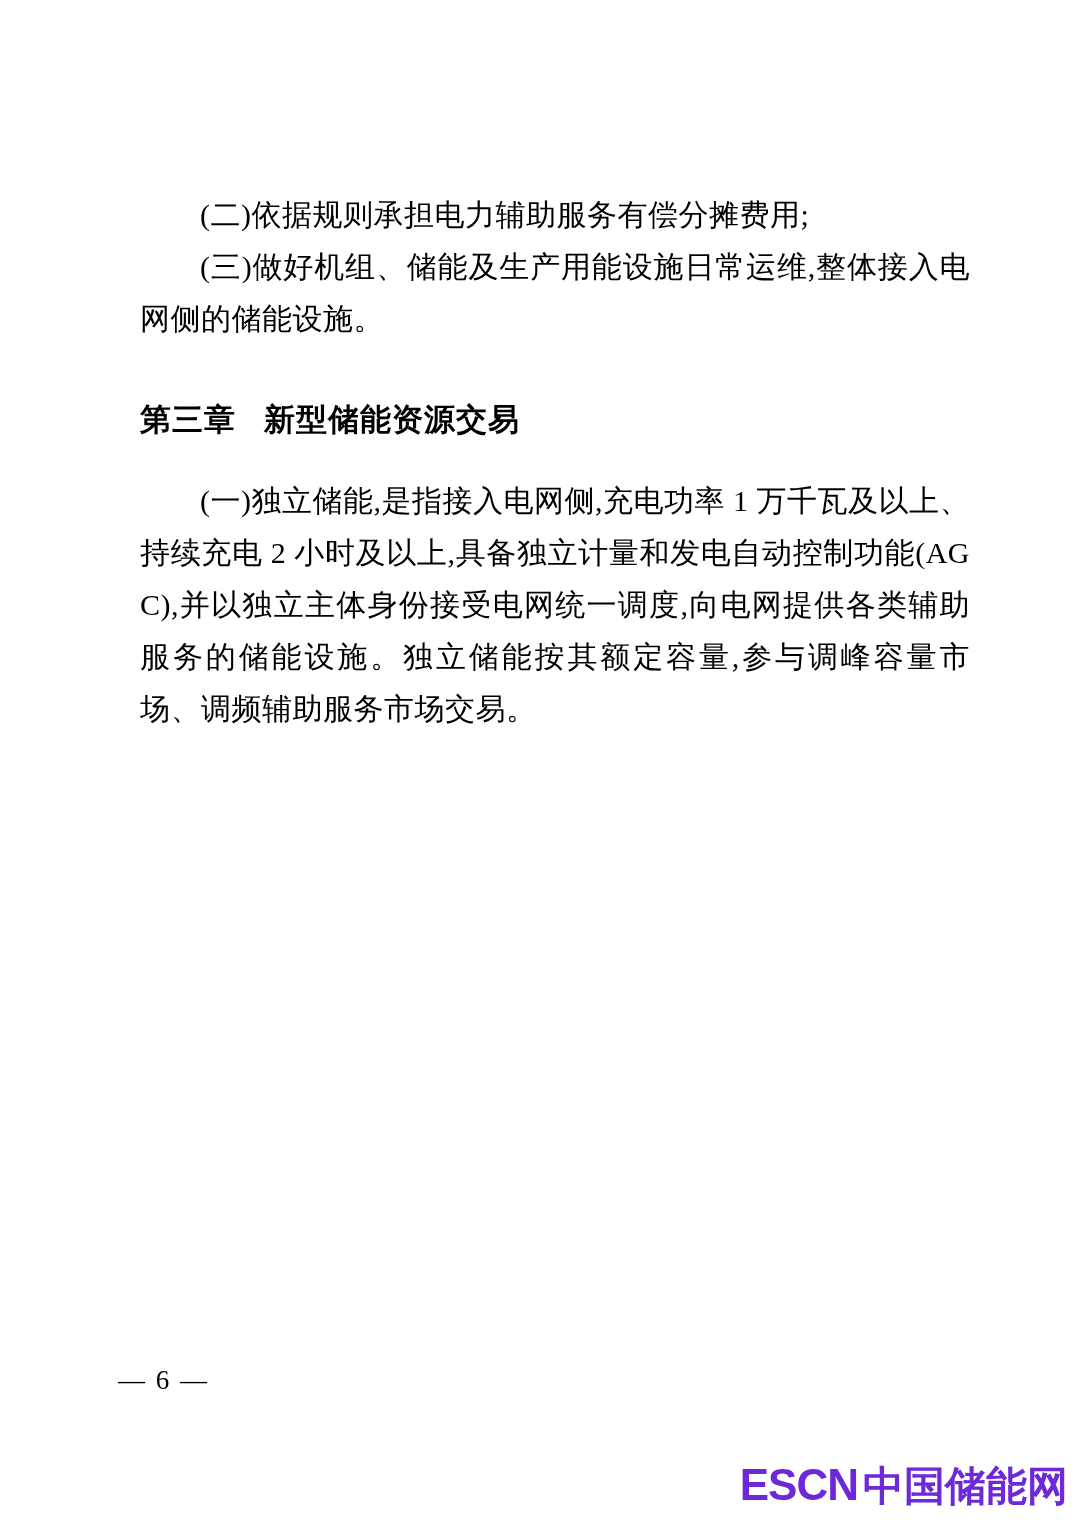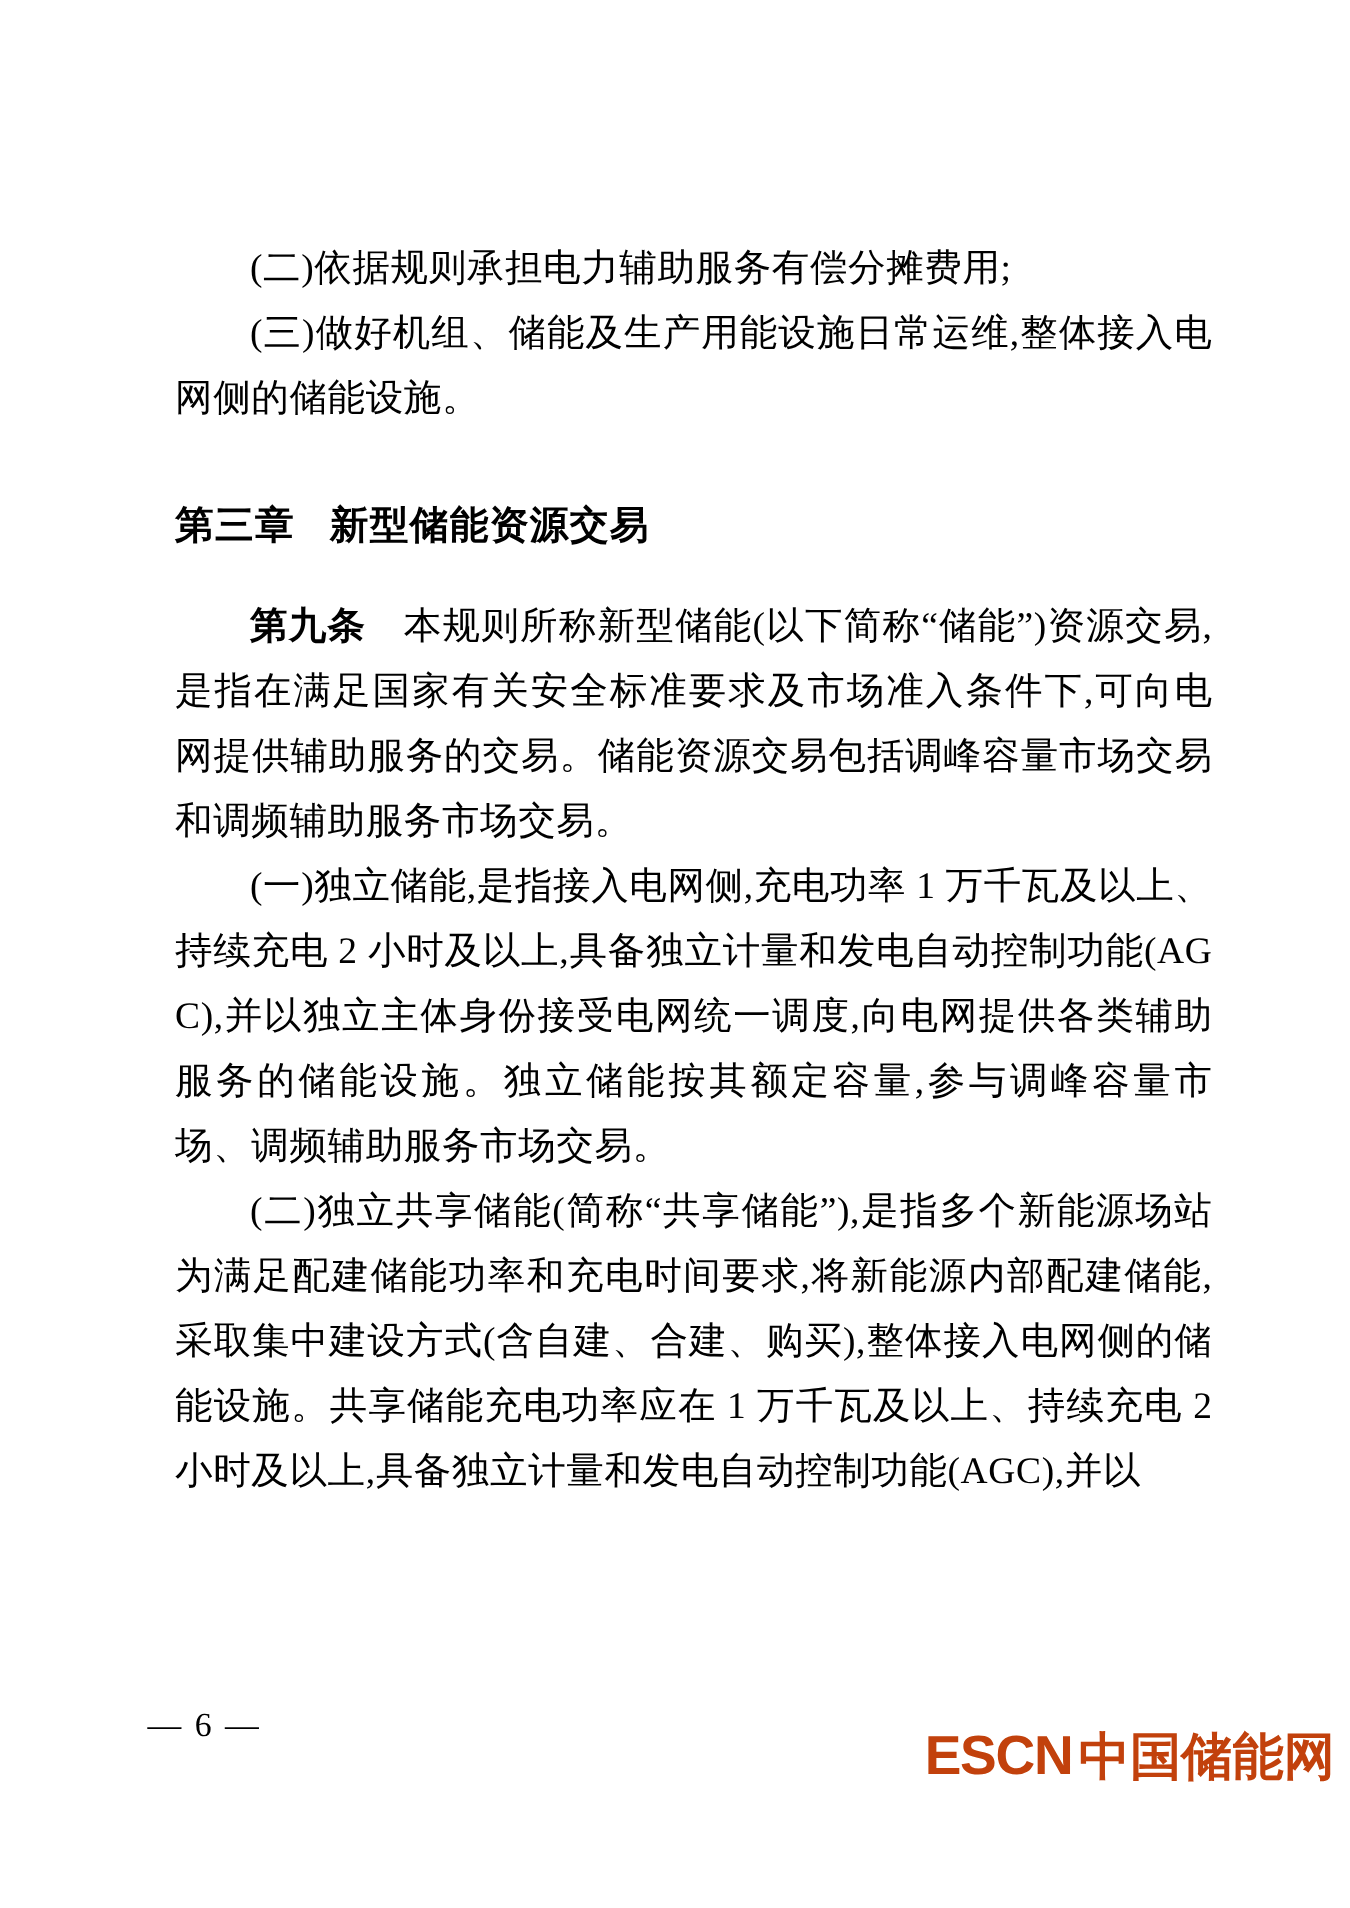--- a/index.html
+++ b/index.html
@@ -54,22 +54,22 @@
     left: 118px;
     top: 1364px;
     font-size: 27px;
     line-height: 32px;
     letter-spacing: 2px;
     font-family: "Liberation Serif", "DejaVu Serif", serif;
   }
   .logo {
     position: absolute;
     right: 12px;
-    top: 1382px;
-    color: #c2410c;
+    top: 1462px;
+    color: #6d28d9;
     font-weight: bold;
     white-space: nowrap;
     line-height: 46px;
   }
   .logo .logo-latin {
     font-family: "Liberation Sans", "DejaVu Sans", sans-serif;
     font-size: 44px;
     letter-spacing: -1px;
     margin-right: 5px;
     font-weight: 900;
@@ -89,28 +89,24 @@
   <div class="content">
 
     <p class="para">(二)依据规则承担电力辅助服务有偿分摊费用;</p>
 
     <p class="para">(三)做好机组、储能及生产用能设施日常运维,整体接入电网侧的储能设施。</p>
 
     <div class="chapter">
       <span class="chapter-label">第三章</span><span>新型储能资源交易</span>
     </div>
 
-    <p class="para">
-      <span class="lead">第九条</span><span>本规则所称新型储能(以下简称“储能”)资源交易,是指在满足国家有关安全标准要求及市场准入条件下,可向电网提供辅助服务的交易。储能资源交易包括调峰容量市场交易和调频辅助服务市场交易。</span>
-    </p>
 
 
     <p class="para">(一)独立储能,是指接入电网侧,充电功率 1 万千瓦及以上、持续充电 2 小时及以上,具备独立计量和发电自动控制功能(AGC),并以独立主体身份接受电网统一调度,向电网提供各类辅助服务的储能设施。独立储能按其额定容量,参与调峰容量市场、调频辅助服务市场交易。</p>
 
-    <p class="para">(二)独立共享储能(简称“共享储能”),是指多个新能源场站为满足配建储能功率和充电时间要求,将新能源内部配建储能,采取集中建设方式(含自建、合建、购买),整体接入电网侧的储能设施。共享储能充电功率应在 1 万千瓦及以上、持续充电 2 小时及以上,具备独立计量和发电自动控制功能(AGC),并以</p>
 
   </div>
 
   <div class="page-number">— 6 —</div>
 
   <div class="logo">
     <span class="logo-latin">ESCN</span><span class="logo-cn">中国储能网</span>
   </div>
 
 </div>

